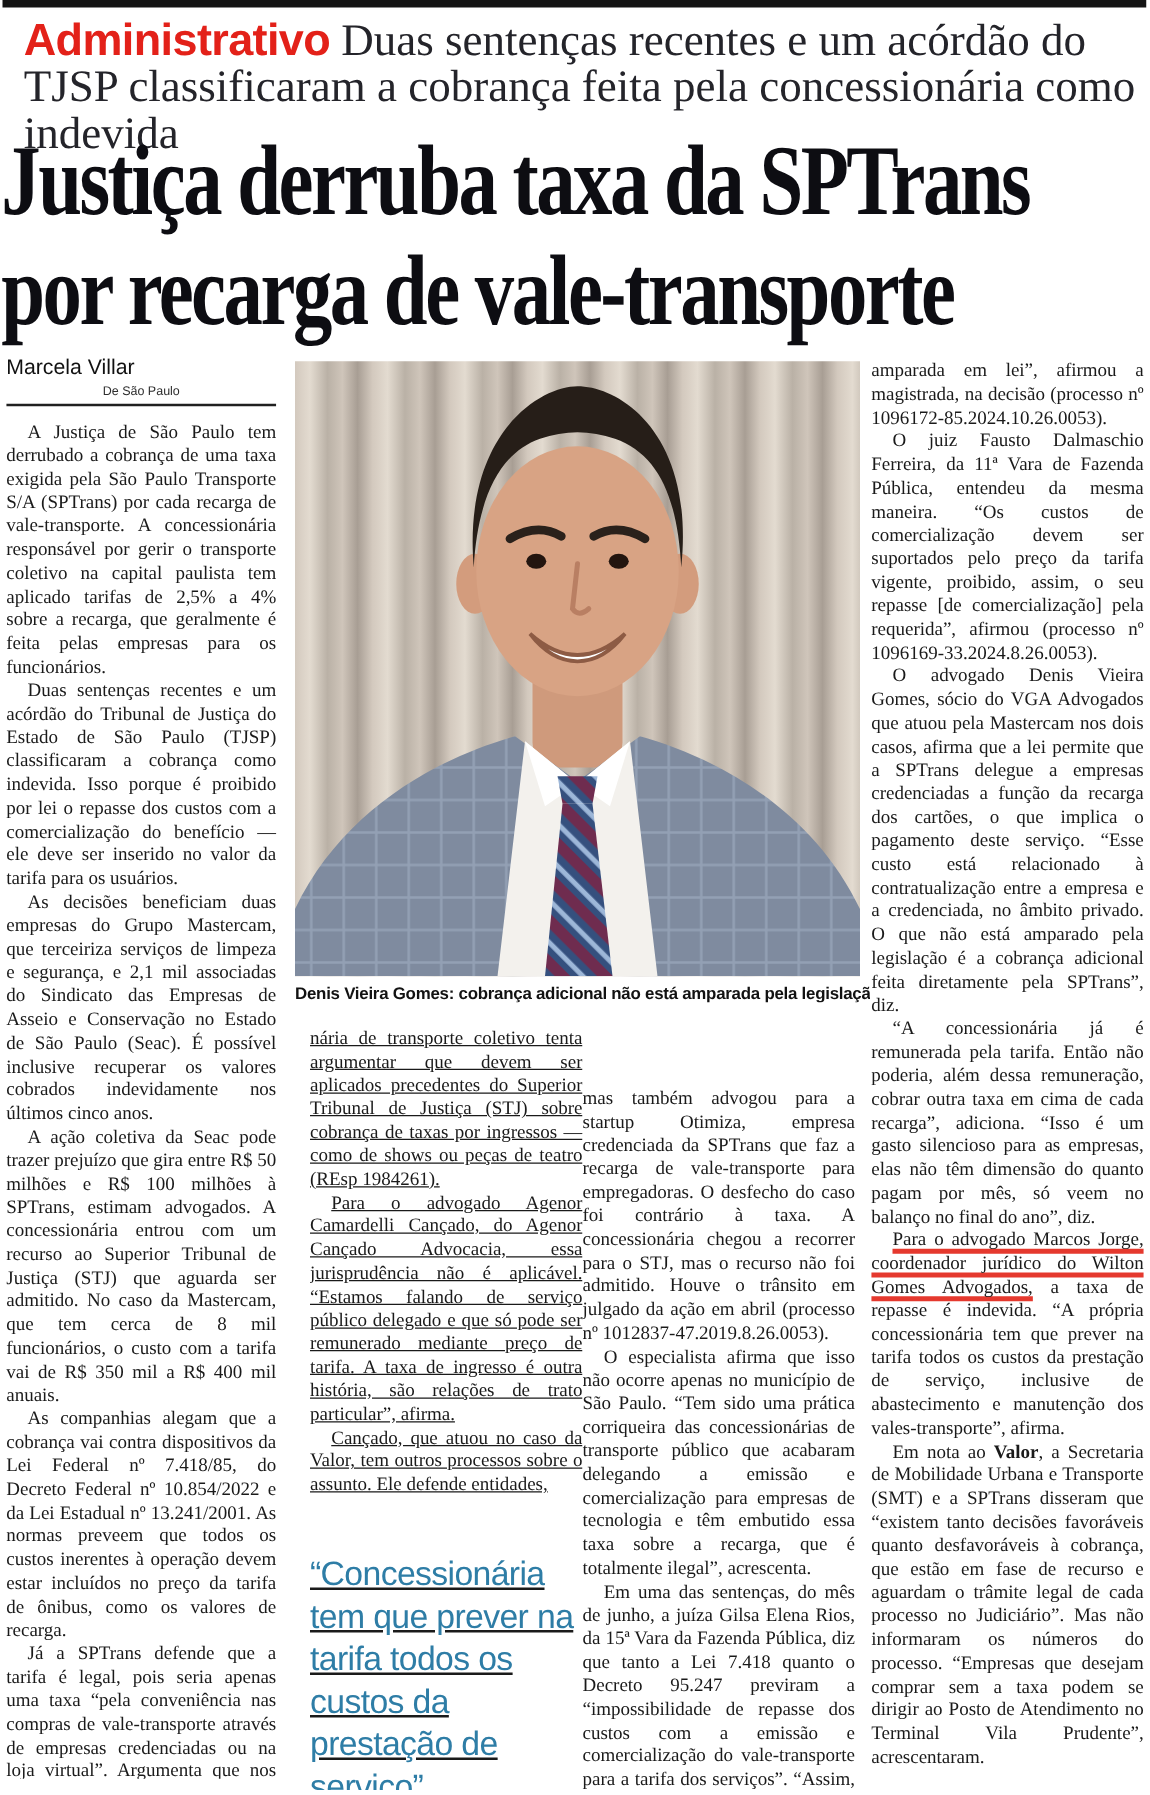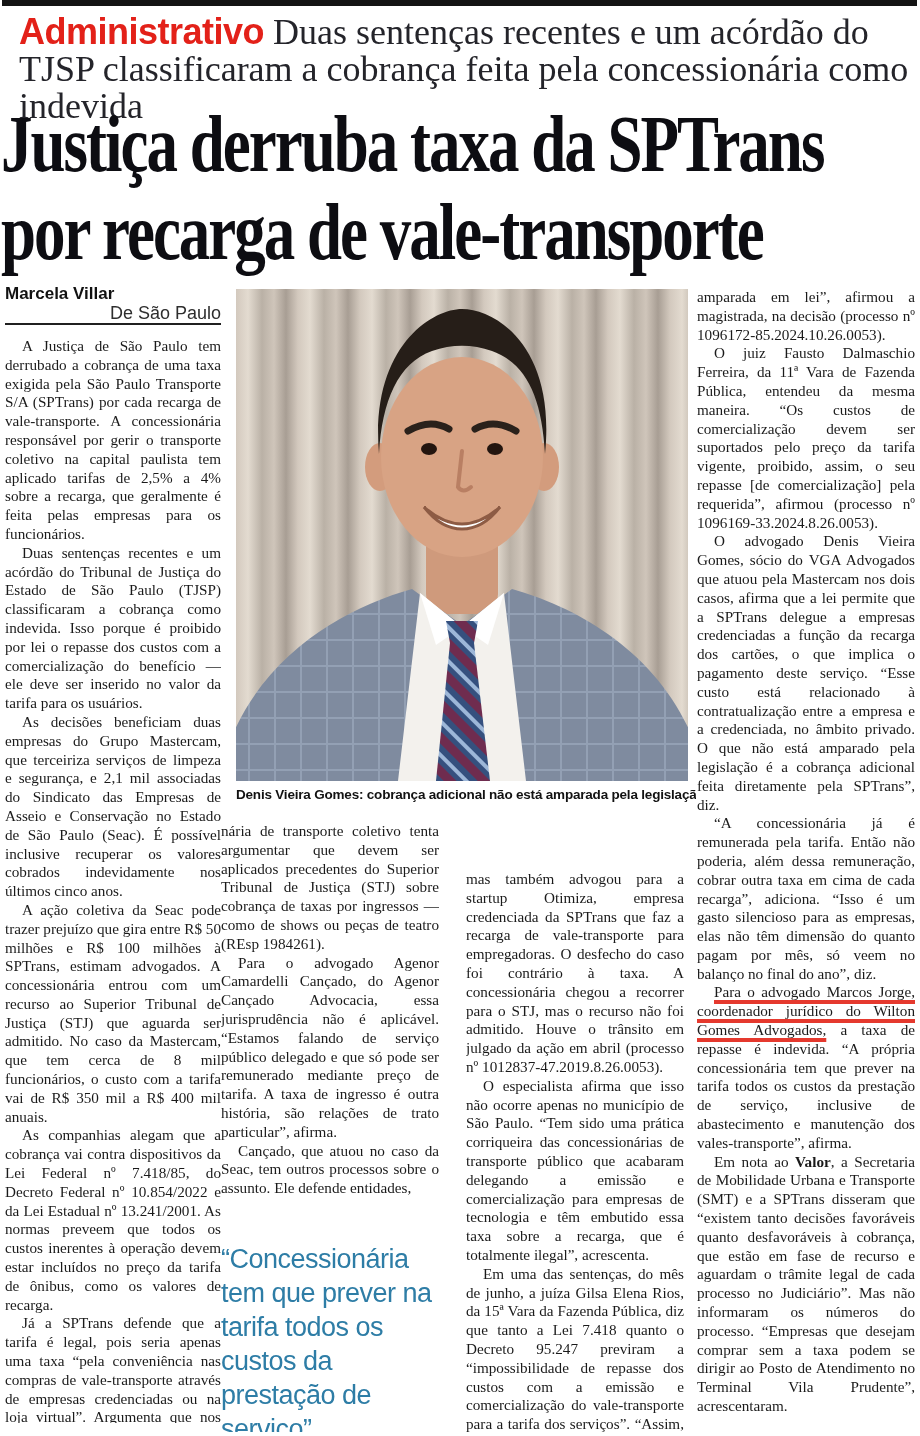--- a/index.html
+++ b/index.html
@@ -15,28 +15,28 @@
 
   .hl { position:absolute; left:1px; width:919px; font-weight:bold; font-size:63px;
         letter-spacing:-2px; color:#0d0d12; white-space:nowrap;
         transform:scaleY(1.27); transform-origin:0 0; }
   .hl1 { top:99px; } .hl2 { top:187px; }
 
   .col { position:absolute; text-align:justify; font-size:15.2px; line-height:18.8px; }
   .col p { margin:0; }
   .col p.ind { text-indent:17px; }
   #col1 { left:5px;   top:283px; width:216px; height:1140px; overflow:hidden; }
-  #col2 { left:221px; top:822px; width:218px; height:610px;  overflow:hidden; }
+  #col2 { left:248px; top:822px; width:218px; height:610px;  overflow:hidden;text-decoration:underline; }
   #col3 { left:466px; top:870px; width:218px; height:610px;  overflow:hidden; }
   #col4 { left:697px; top:288px; width:218px; height:1140px; overflow:hidden; }
 
-  .byline-name { font-family:"Liberation Sans", sans-serif; font-weight:bold;
+  .byline-name { font-family:"Liberation Sans", sans-serif; font-weight:normal;
                  font-size:17px; line-height:21px; text-align:left; color:#111; }
-  .byline-loc  { font-family:"Liberation Sans", sans-serif; font-size:18px; line-height:19px;
-                 color:#2e2e2e; text-align:right; margin:0 0 10px 0; }
+  .byline-loc  { font-family:"Liberation Sans", sans-serif; font-size:10px; line-height:19px;
+                 color:#2e2e2e; text-align:center; margin:0 0 10px 0; }
   .byline-rule { border:none; border-top:2px solid #202020; margin:0 0 12px 0; }
 
   .photo-credit { position:absolute; left:236px; top:274px; width:450px; text-align:right;
                   font-family:"Liberation Sans", sans-serif; font-weight:bold; font-size:10px;
                   letter-spacing:0.6px; color:#8f8f8f;margin-top:36px; }
   .photo { position:absolute; left:236px; top:289px; width:452px; height:492px; overflow:hidden;
            background:repeating-linear-gradient(90deg,
              #d3c9be 0px, #e3dbd0 12px, #bab1a6 26px, #cfc5ba 38px, #a89e94 50px, #d3c9be 62px); }
   .photo svg { display:block; }
 
@@ -122,21 +122,21 @@
     <p class="ind">As decisões beneficiam duas empresas do Grupo Mastercam, que terceiriza serviços de limpeza e segurança, e 2,1 mil associadas do Sindicato das Empresas de Asseio e Conservação no Estado de São Paulo (Seac). É possível inclusive recuperar os valores cobrados indevidamente nos últimos cinco anos.</p>
     <p class="ind">A ação coletiva da Seac pode trazer prejuízo que gira entre R$ 50 milhões e R$ 100 milhões à SPTrans, estimam advogados. A concessionária entrou com um recurso ao Superior Tribunal de Justiça (STJ) que aguarda ser admitido. No caso da Mastercam, que tem cerca de 8 mil funcionários, o custo com a tarifa vai de R$ 350 mil a R$ 400 mil anuais.</p>
     <p class="ind">As companhias alegam que a cobrança vai contra dispositivos da Lei Federal nº 7.418/85, do Decreto Federal nº 10.854/2022 e da Lei Estadual nº 13.241/2001. As normas preveem que todos os custos inerentes à operação devem estar incluídos no preço da tarifa de ônibus, como os valores de recarga.</p>
     <p class="ind">Já a SPTrans defende que a tarifa é legal, pois seria apenas uma taxa “pela conveniência nas compras de vale-transporte através de empresas credenciadas ou na loja virtual”. Argumenta que nos postos de venda físicos não é cobrada a tarifa.</p>
 
   </div>
 
   <div class="col" id="col2">
     <p>nária de transporte coletivo tenta argumentar que devem ser aplicados precedentes do Superior Tribunal de Justiça (STJ) sobre cobrança de taxas por ingressos — como de shows ou peças de teatro (REsp 1984261).</p>
     <p class="ind">Para o advogado Agenor Camardelli Cançado, do Agenor Cançado Advocacia, essa jurisprudência não é aplicável. “Estamos falando de serviço público delegado e que só pode ser remunerado mediante preço de tarifa. A taxa de ingresso é outra história, são relações de trato particular”, afirma.</p>
-    <p class="ind">Cançado, que atuou no caso da Seac, tem outros processos sobre o assunto. Ele defende entidades,</p>
+    <p class="ind">Cançado, que atuou no caso da Valor, tem outros processos sobre o assunto. Ele defende entidades,</p>
     <div class="pullquote">“Concessionária tem que prever na tarifa todos os custos da prestação de serviço”</div>
 
   </div>
 
   <div class="col" id="col3">
     <p>mas também advogou para a startup Otimiza, empresa credenciada da SPTrans que faz a recarga de vale-transporte para empregadoras. O desfecho do caso foi contrário à taxa. A concessionária chegou a recorrer para o STJ, mas o recurso não foi admitido. Houve o trânsito em julgado da ação em abril (processo nº 1012837-47.2019.8.26.0053).</p>
     <p class="ind">O especialista afirma que isso não ocorre apenas no município de São Paulo. “Tem sido uma prática corriqueira das concessionárias de transporte público que acabaram delegando a emissão e comercialização para empresas de tecnologia e têm embutido essa taxa sobre a recarga, que é totalmente ilegal”, acrescenta.</p>
     <p class="ind">Em uma das sentenças, do mês de junho, a juíza Gilsa Elena Rios, da 15ª Vara da Fazenda Pública, diz que tanto a Lei 7.418 quanto o Decreto 95.247 previram a “impossibilidade de repasse dos custos com a emissão e comercialização do vale-transporte para a tarifa dos serviços”. “Assim, é certo que a cobrança adicional de qualquer valor sobre o montante dos vales-transportes adquiridos não está</p>
   </div>
 

